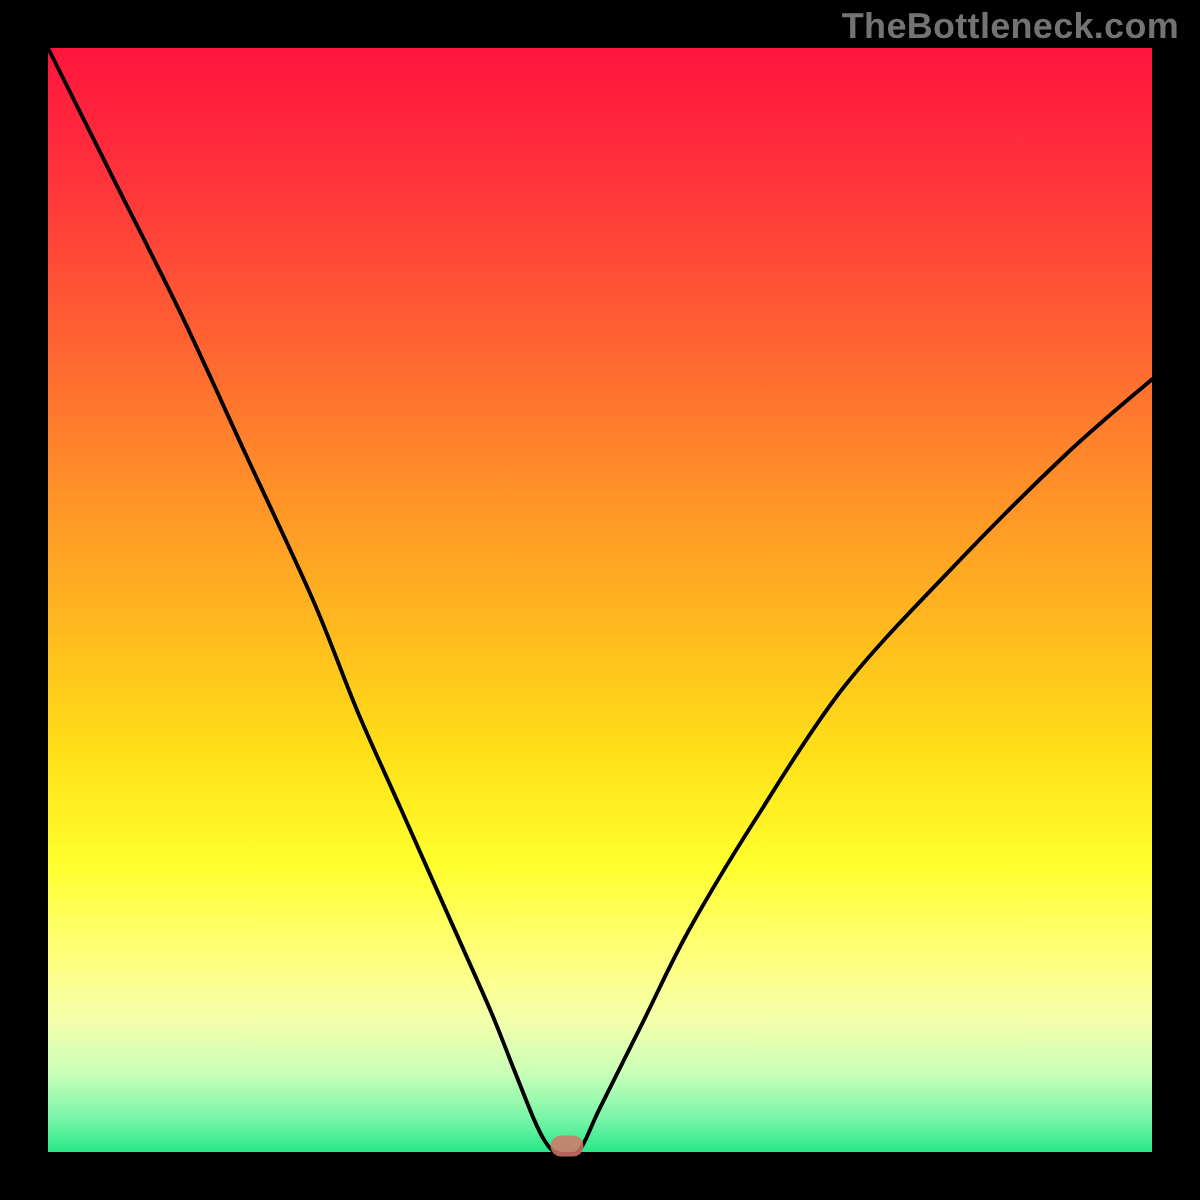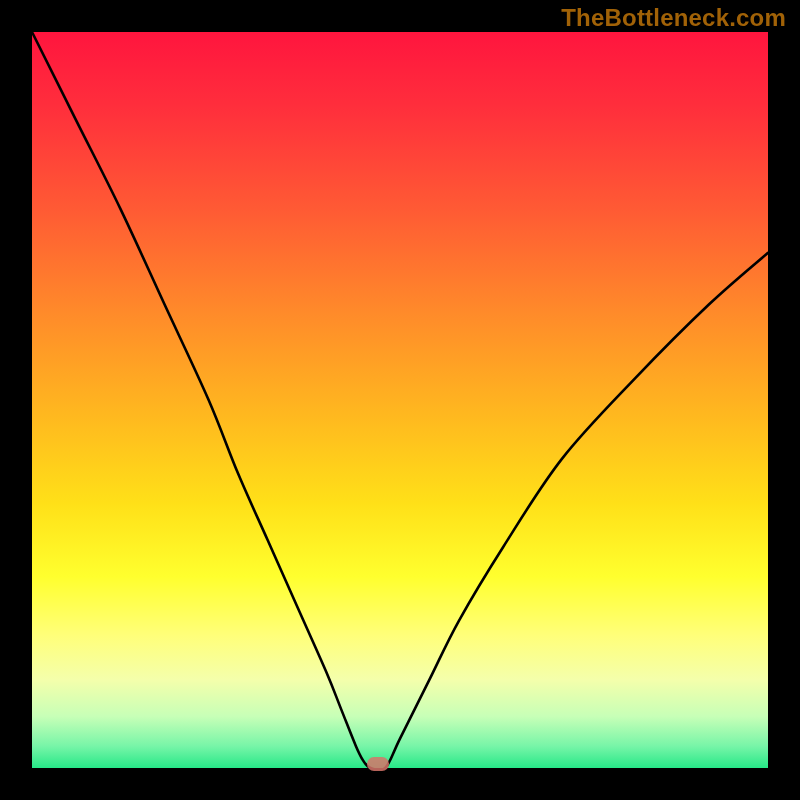--- a/index.html
+++ b/index.html
@@ -14,21 +14,21 @@
   .frame {
     position: relative;
     width: 800px;
     height: 800px;
     background: #000;
   }
   .watermark {
     position: absolute;
     top: 4px;
     right: 14px;
-    color: #a16207;
+    color: #737373;
     font-size: 24px;
     font-weight: 600;
     letter-spacing: 0.2px;
     z-index: 10;
     user-select: none;
   }
   .plot-area {
     position: absolute;
     left: 32px;
     top: 32px;

